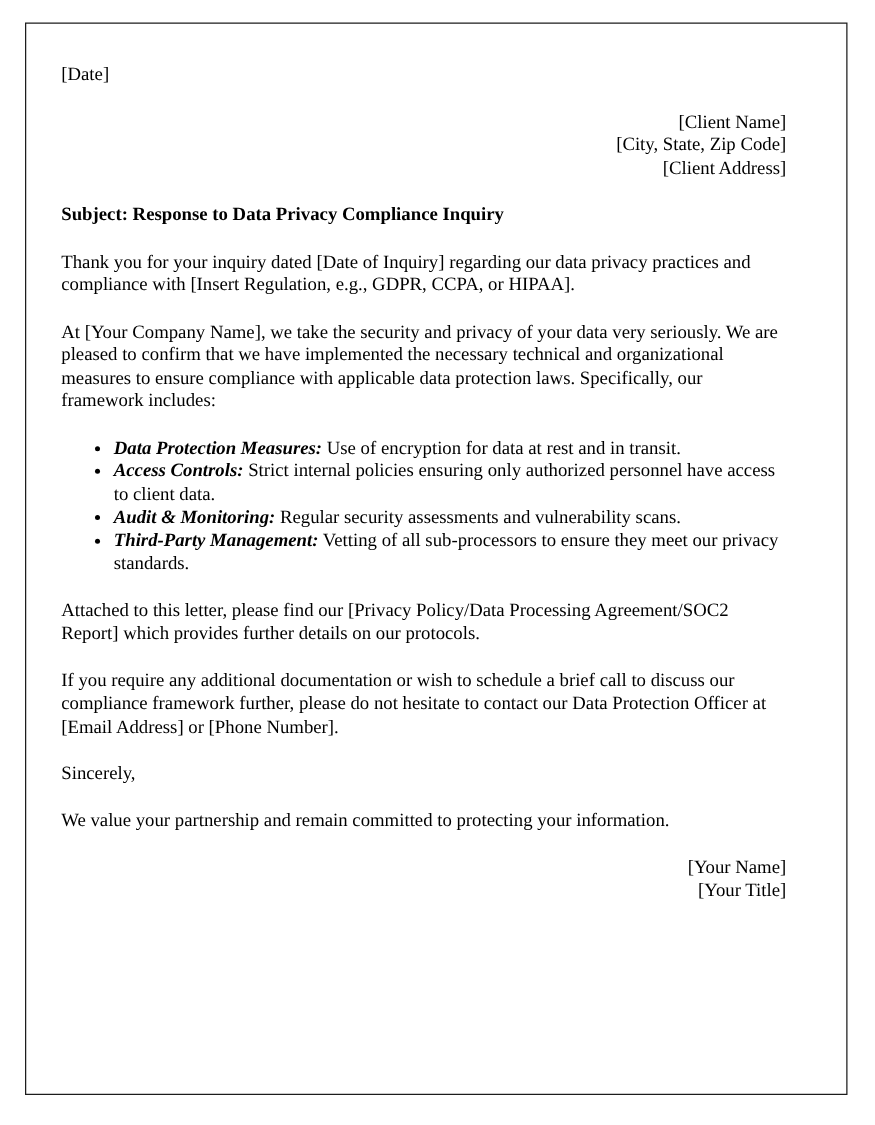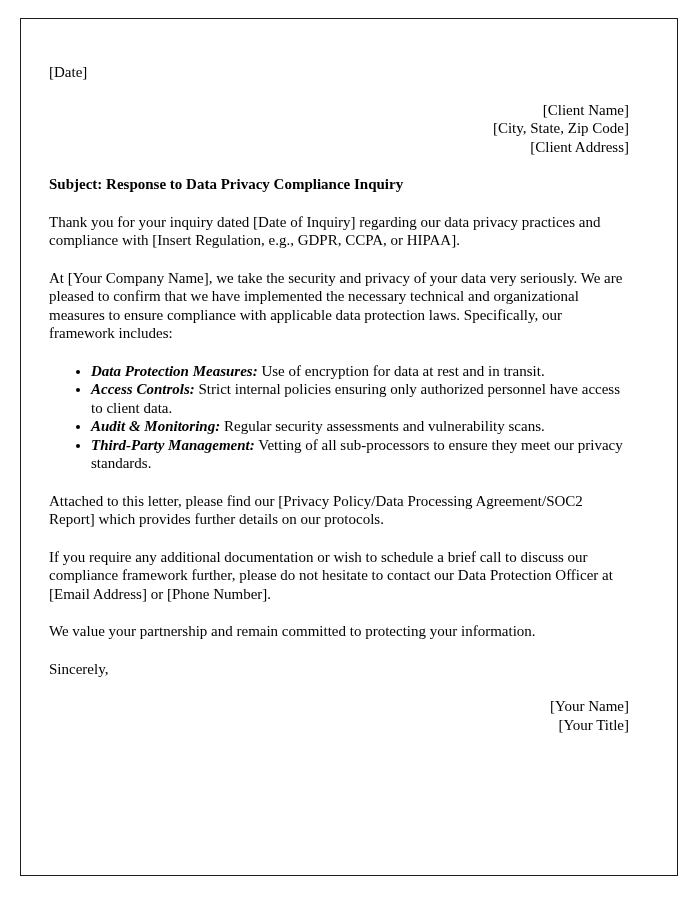--- a/index.html
+++ b/index.html
@@ -17,21 +17,21 @@
   }
   .page {
     position: absolute;
     left: 20px;
     top: 18px;
     width: 658px;
     height: 858px;
     box-sizing: border-box;
     border: 1px solid #1c1c1c;
     background: #ffffff;
-    padding: 44px 48px 32px 28px;
+    padding: 32px 48px 32px 28px;
     overflow: hidden;
   }
   .letter {
     font-size: 15px;
     line-height: 18.5px;
   }
   .block {
     margin: 0 0 19px 0;
   }
   .line {
@@ -81,23 +81,23 @@
         <li><span class="bullet-label">Data Protection Measures:</span><span> Use of encryption for data at rest and in transit.</span></li>
         <li><span class="bullet-label">Access Controls:</span><span> Strict internal policies ensuring only authorized personnel have access to client data.</span></li>
         <li><span class="bullet-label">Audit &amp; Monitoring:</span><span> Regular security assessments and vulnerability scans.</span></li>
         <li><span class="bullet-label">Third-Party Management:</span><span> Vetting of all sub-processors to ensure they meet our privacy standards.</span></li>
       </ul>
 
       <p class="block">Attached to this letter, please find our [Privacy Policy/Data Processing Agreement/SOC2 Report] which provides further details on our protocols.</p>
 
       <p class="block">If you require any additional documentation or wish to schedule a brief call to discuss our compliance framework further, please do not hesitate to contact our Data Protection Officer at [Email Address] or [Phone Number].</p>
 
+      <p class="block">Sincerely,</p>
+
       <p class="block">We value your partnership and remain committed to protecting your information.</p>
-
-      <p class="block">Sincerely,</p>
 
       <div class="block">
         <div class="line">[Your Name]</div>
         <div class="line">[Your Title]</div>
       </div>
 
     </div>
   </div>
 </div>
 

